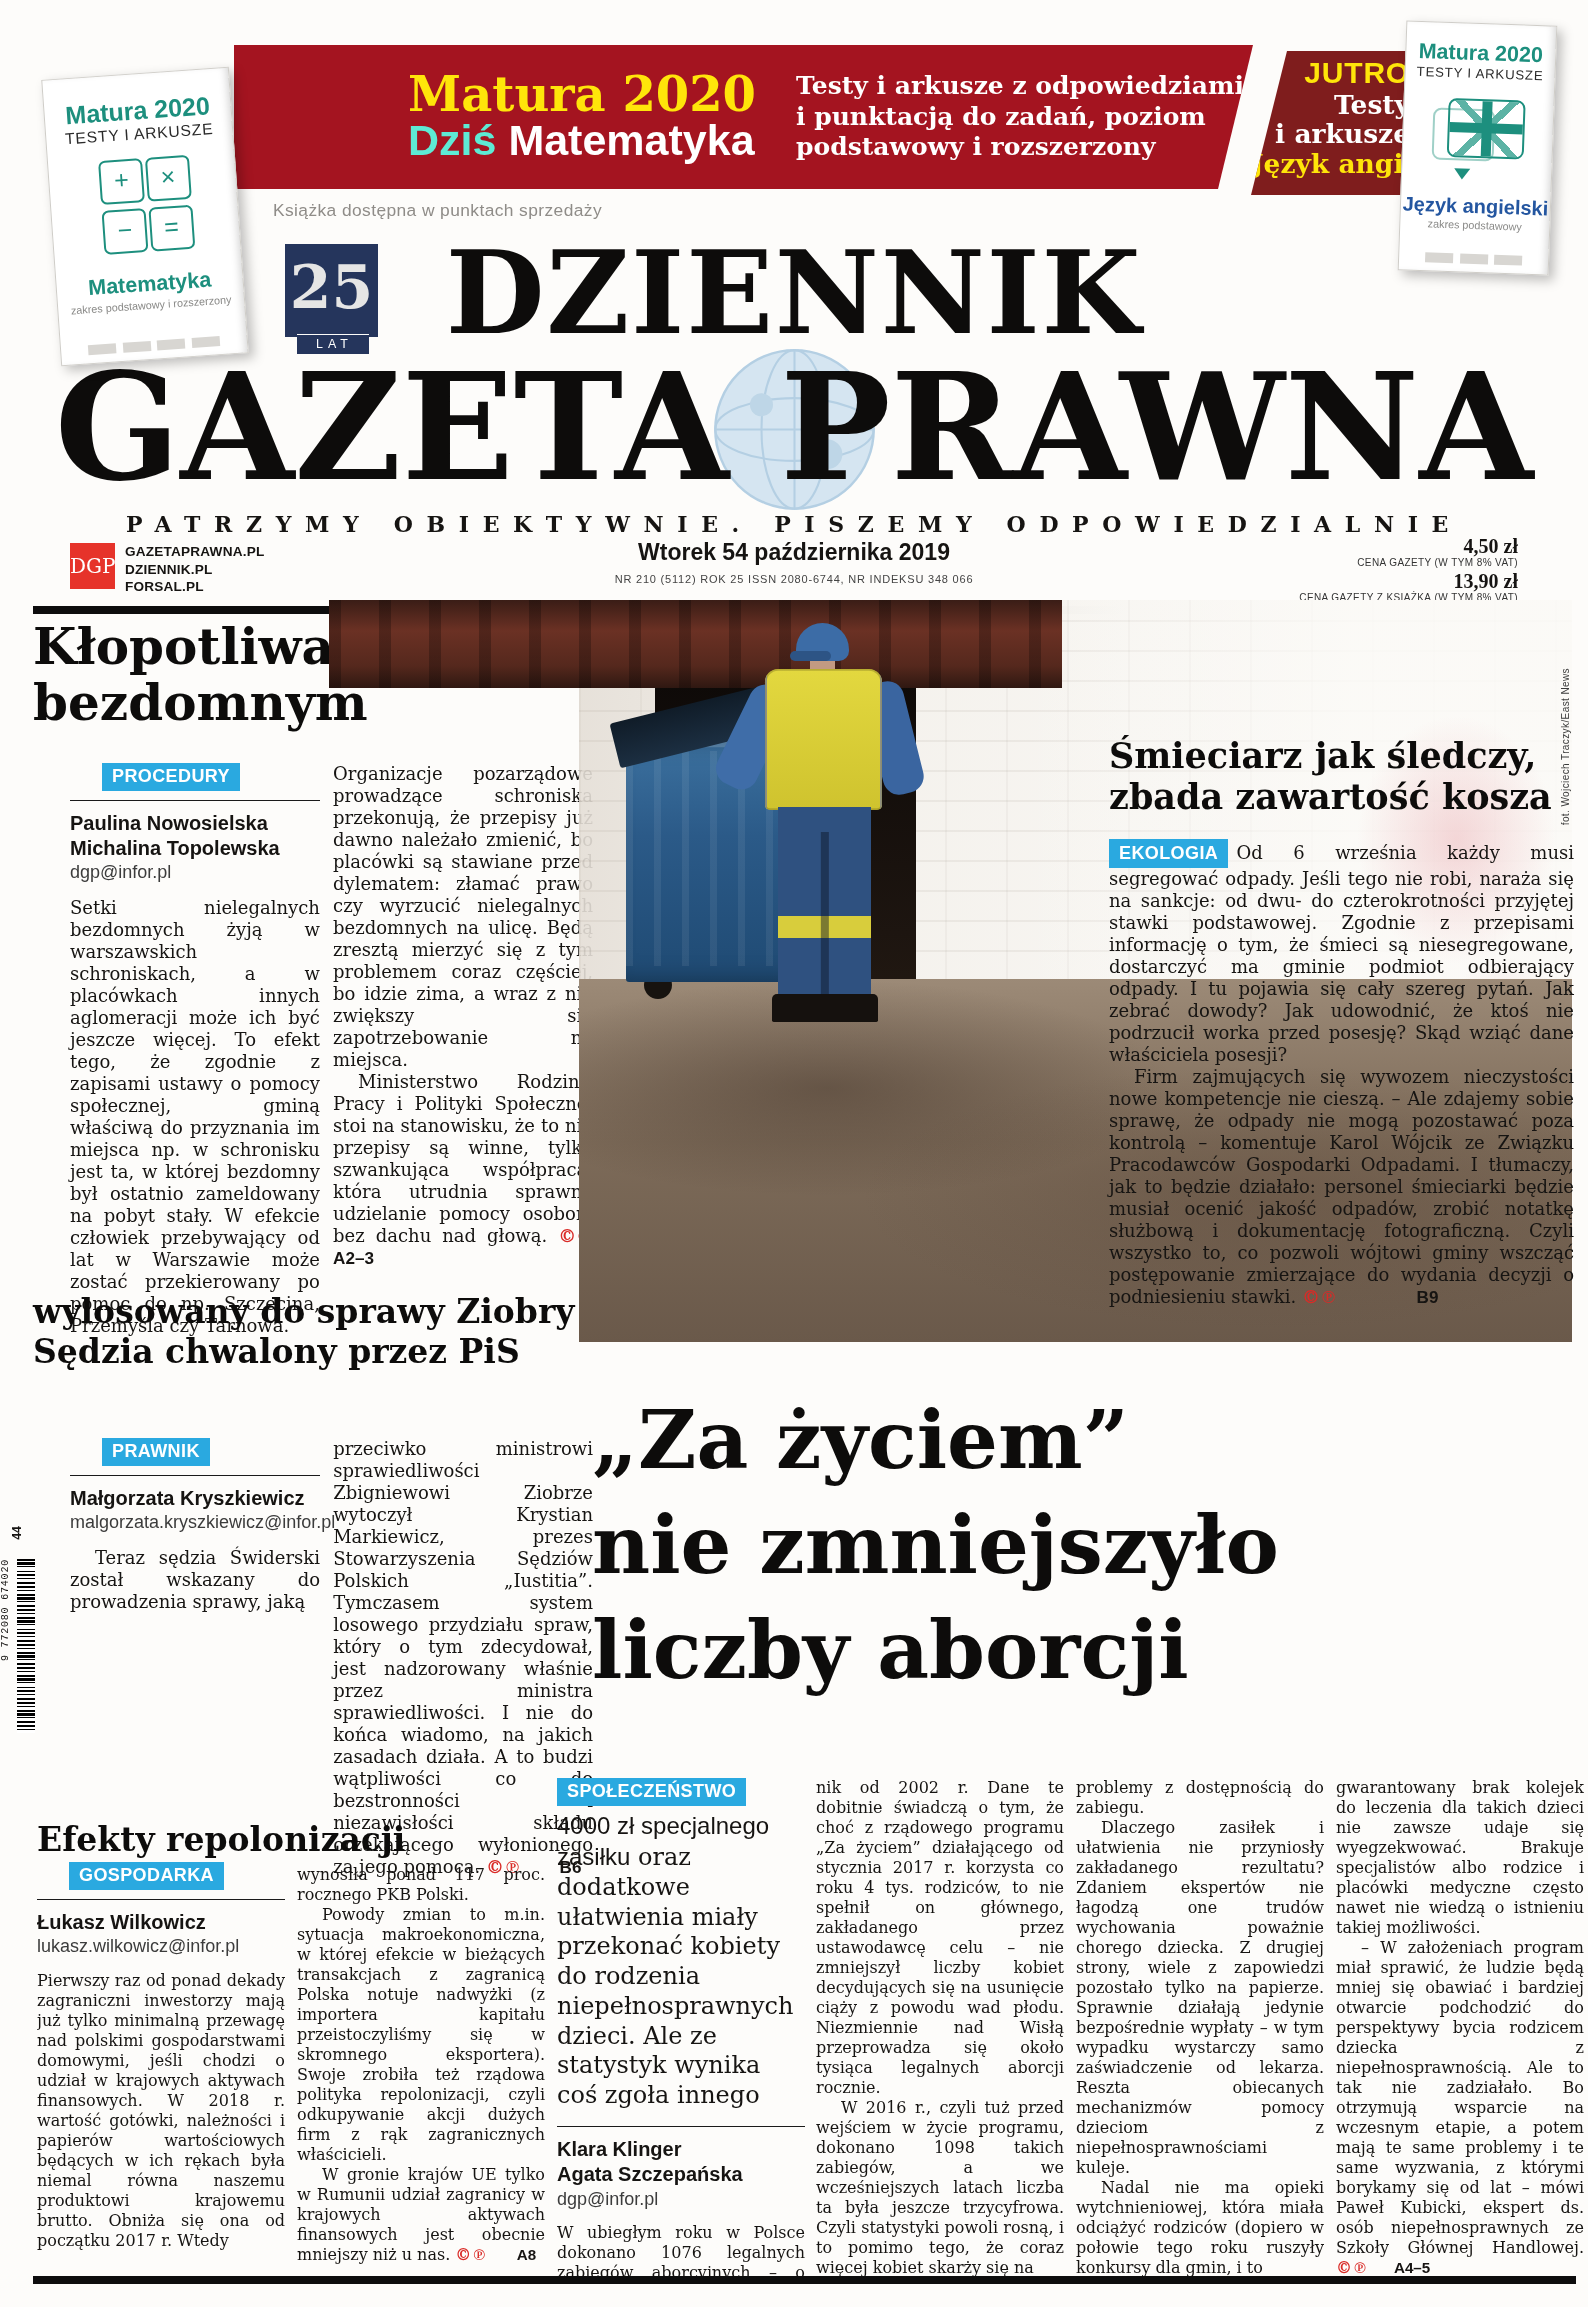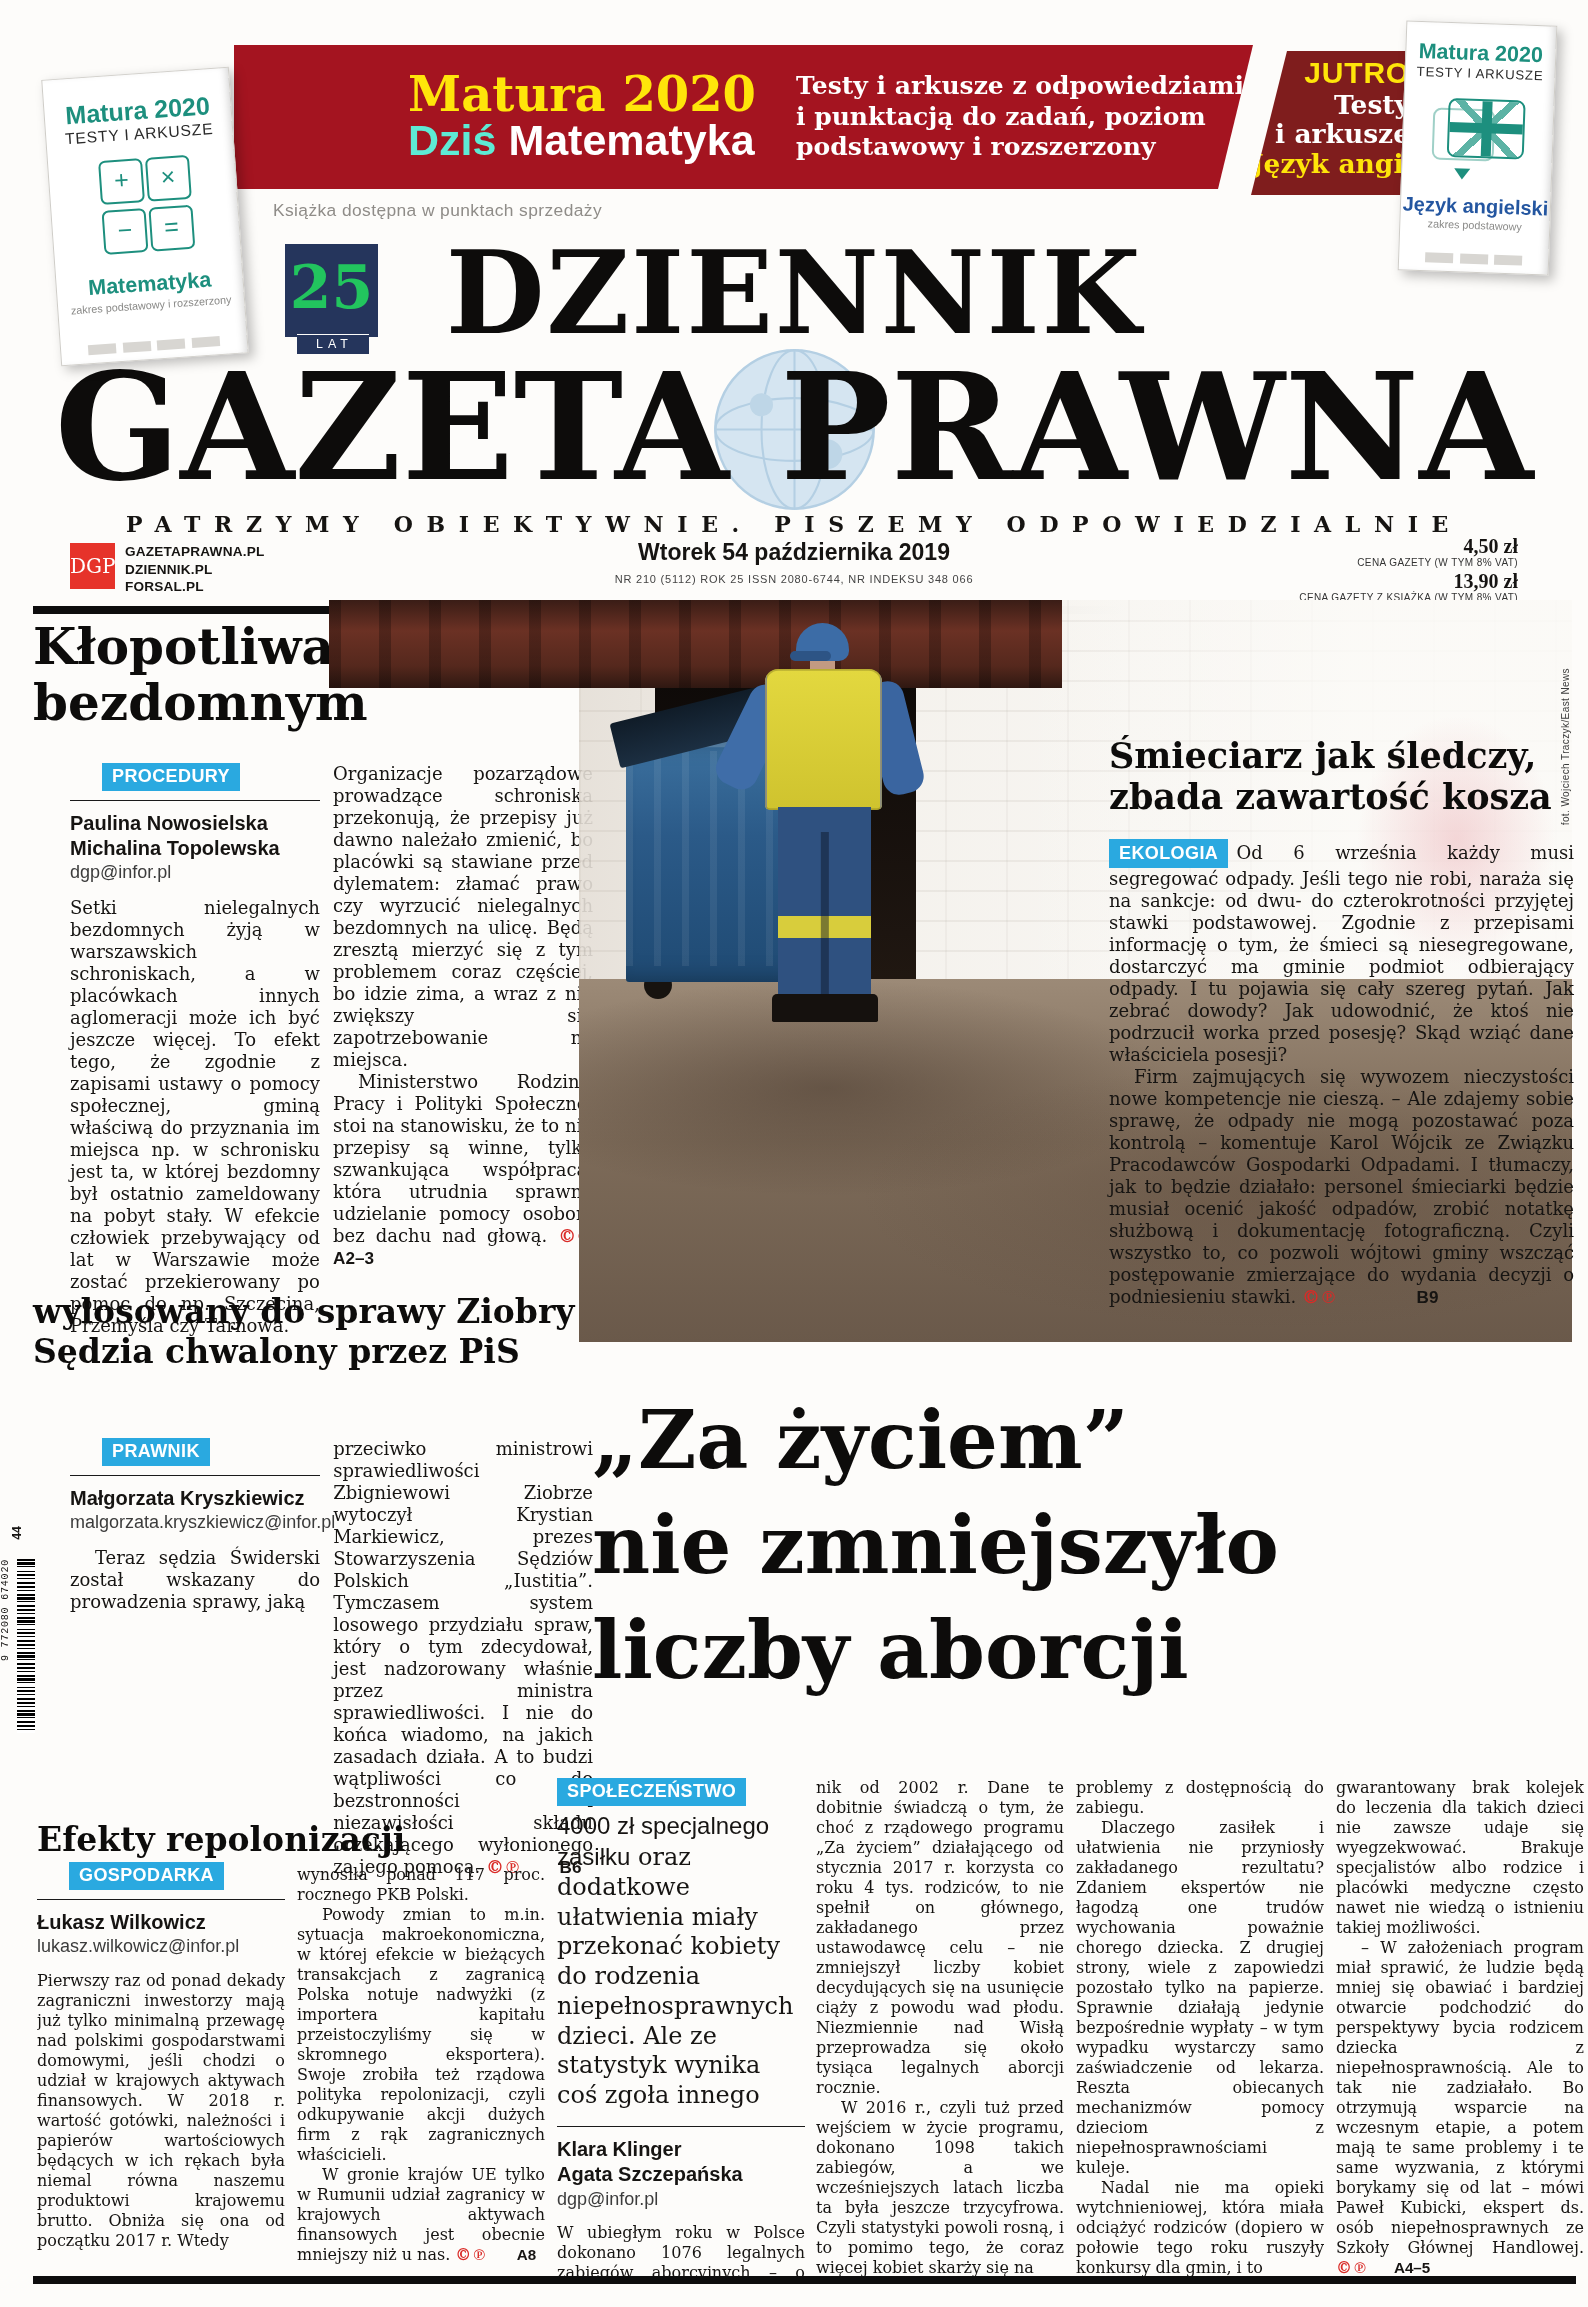--- a/index.html
+++ b/index.html
@@ -37,21 +37,21 @@
   .flag-tail{position:absolute;left:23px;bottom:-10px;width:0;height:0;border-left:8.3px solid transparent;border-right:8.3px solid transparent;border-top:11.6px solid #1d8f7e;}
   .bk-subject{font-family:"Liberation Sans",sans-serif;font-weight:bold;}
   .book-left .bk-subject{font-size:21.5px;color:#1d8f7e;margin-top:20px;}
   .book-right .bk-subject{font-size:20px;color:#2456a0;margin-top:25px;}
   .bk-scope{font-family:"Liberation Sans",sans-serif;font-size:10.8px;color:#8a8a88;margin-top:1.7px;}
   .bk-logos{position:absolute;bottom:8.3px;left:0;right:0;display:flex;justify-content:center;gap:6.6px;}
   .bk-logos span{display:inline-block;width:28px;height:10px;background:#d8d6d2;}
 
   
   .logo25{left:285px;top:244px;width:93px;height:93px;background:#25355c;text-align:center;z-index:2;}
-  .l25{color:#22c55e;font-family:"DejaVu Serif",serif;font-weight:bold;font-size:60px;line-height:86px;}
+  .l25{color:#e5e5e5;font-family:"DejaVu Serif",serif;font-weight:bold;font-size:60px;line-height:86px;}
   .lat{position:absolute;left:11.6px;bottom:-16.5px;width:69px;background:#25355c;border-top:1.7px solid #fdfcfa;color:#fff;font-family:"Liberation Sans",sans-serif;font-size:12.4px;letter-spacing:5px;padding:1.7px 0 2.5px 3.3px;}
   .globe{left:629px;top:347px;z-index:0;opacity:.85;}
   .mh1{left:0;top:235px;width:1588px;text-align:center;font-weight:bold;font-size:114px;line-height:1.02;letter-spacing:1.7px;z-index:1;}
   .mh2{left:0;top:354px;width:1588px;text-align:center;font-weight:bold;font-size:147px;line-height:1.0;z-index:1;white-space:nowrap;}
   .tagline{left:0;top:511px;width:1588px;text-align:center;font-weight:bold;font-size:22px;letter-spacing:.62em;white-space:nowrap;z-index:1;}
   .dl-left{left:70px;top:543px;display:flex;gap:10px;align-items:flex-start;}
   .dgp{width:45px;height:46px;background:#e6332a;color:#fff;font-family:"DejaVu Serif",serif;font-size:20px;line-height:46px;text-align:center;}
   .sites{font-family:"Liberation Sans",sans-serif;font-weight:bold;font-size:13.6px;line-height:1.3;letter-spacing:0.2px;}
   .dl-center{left:0;top:539px;width:1588px;text-align:center;}
   .dl-date{font-family:"Liberation Sans",sans-serif;font-weight:bold;font-size:23px;}

